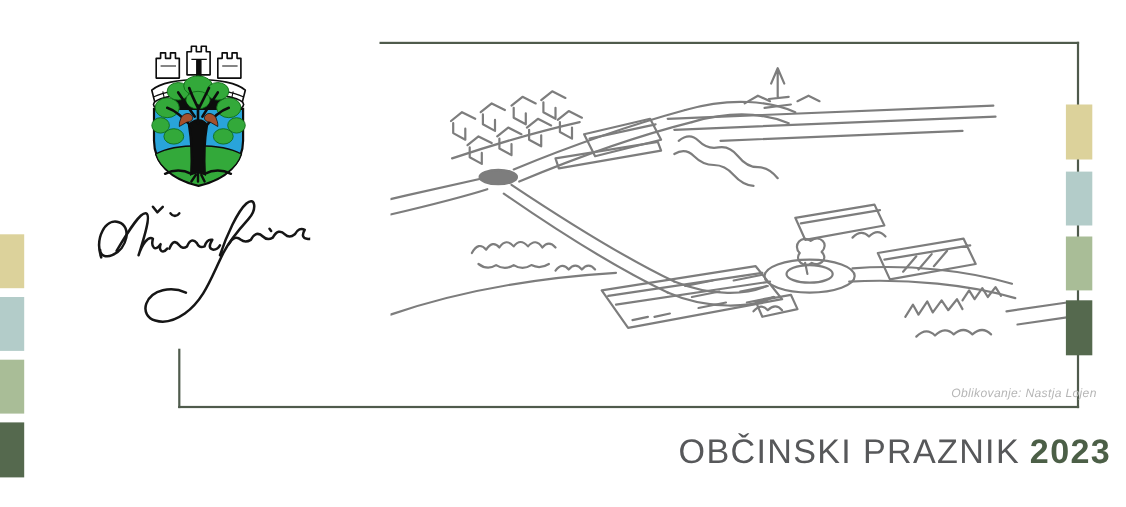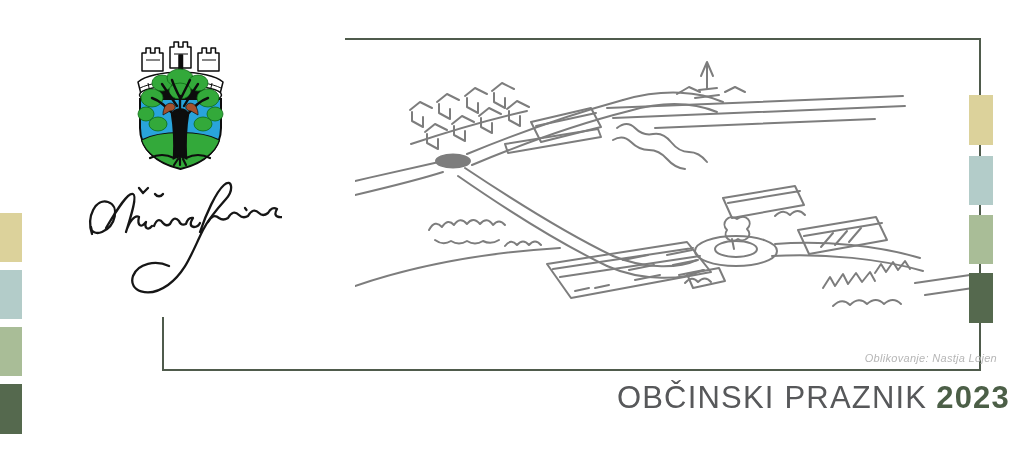--- a/index.html
+++ b/index.html
@@ -15,21 +15,21 @@
   #sketch{position:absolute;left:355px;top:48px;z-index:2;}
   #sketch g{fill:none;stroke:#7d7d7d;stroke-width:2;stroke-linecap:round;stroke-linejoin:round;}
   
   #crest{position:absolute;left:128px;top:36px;z-index:2;}
   
   #signature{position:absolute;left:82px;top:170px;z-index:2;}
   #signature path{fill:none;stroke:#161616;stroke-width:2.3;stroke-linecap:round;stroke-linejoin:round;}
   
   #credit{position:absolute;right:51px;top:352px;font-size:11px;font-style:italic;
           color:#b6b6b6;letter-spacing:.3px;z-index:4;}
-  #title{position:absolute;right:38px;top:380px;font-size:31px;letter-spacing:1.2px;
+  #title{position:absolute;right:38px;top:393px;font-size:31px;letter-spacing:1.2px;
          white-space:nowrap;z-index:4;color:#57585a;}
   #title .year{font-weight:700;color:#4c5f47;margin-left:9px;}
 </style>
 </head>
 <body>
 
 <div id="canvas">
 
   <div class="frame-line" style="left: 345px; top: 38px; width: 636px; height: 2px; background-color: rgb(79, 91, 76);"></div>
   <div class="frame-line" style="left: 979px; top: 38px; width: 2px; height: 333px; background-color: rgb(79, 91, 76);"></div>

